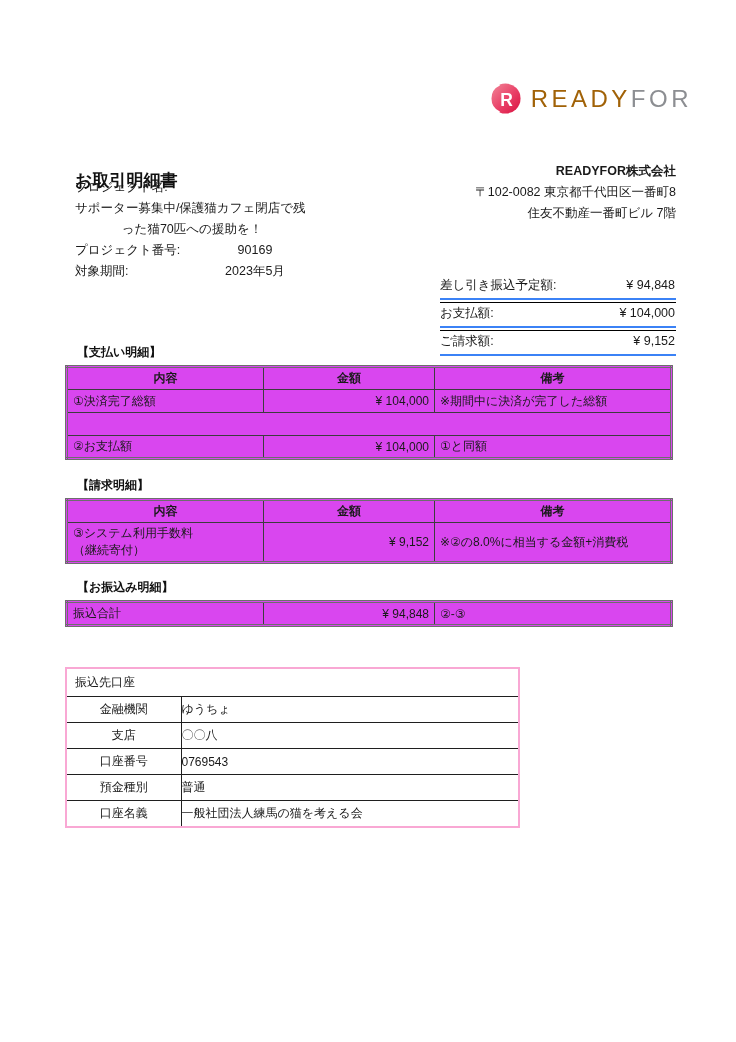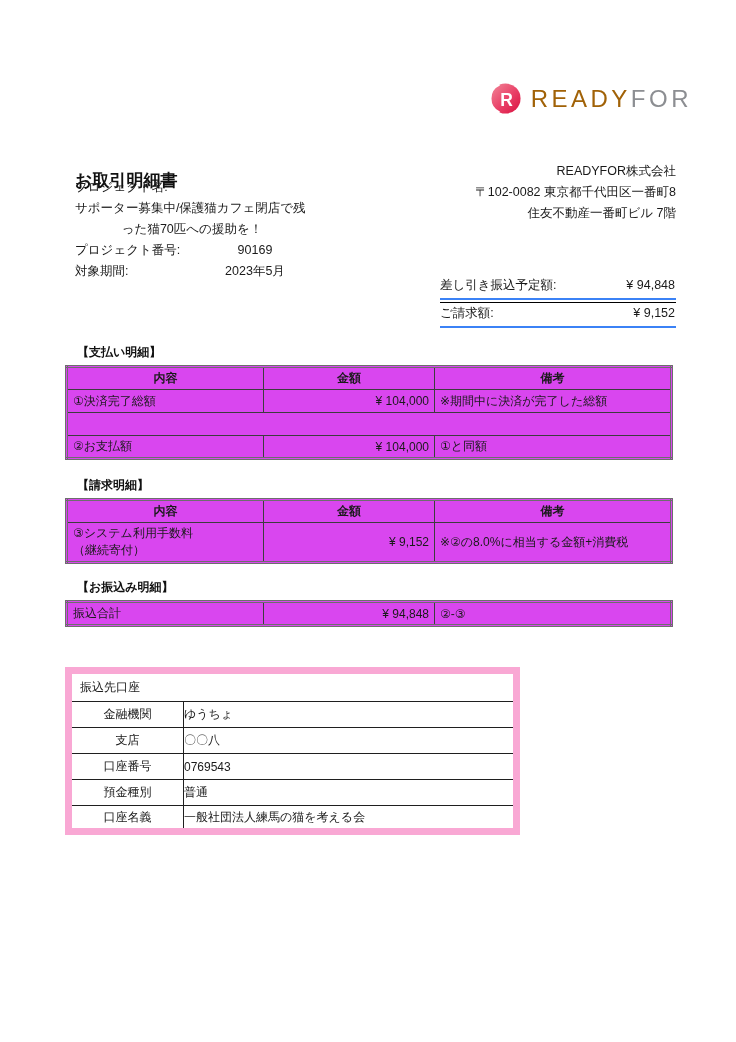--- a/index.html
+++ b/index.html
@@ -22,21 +22,21 @@
 
   
   .project-block { position:absolute; top:177px; left:75px; width:234px; font-size:12.5px; line-height:21px; }
   .pname-line2 { text-align:center; }
   .proj-row { display:flex; }
   .proj-label { width:130px; }
   .proj-value { width:100px; text-align:center; }
 
   
   .company-block { position:absolute; top:161px; right:60px; text-align:right; font-size:12.5px; line-height:21px; }
-  .company-name { font-weight:normal; }
+  .company-name { font-weight:bold; }
 
   
   .summary { position:absolute; top:275px; left:440px; width:236px; font-size:12.5px; }
   .summary-row { display:flex; justify-content:space-between; align-items:baseline;
                  border-bottom:2px solid #3b82f6; padding:2px 1px 4px 0; }
   .summary-row + .summary-row { border-top:1px solid #000; margin-top:2px; }
   .summary-value { text-align:right; }
 
   
   .sections { position:absolute; top:344px; left:65px; width:605px; }
@@ -51,21 +51,21 @@
   table.detail td { height:23px; }
   td.cell-content { text-align:left; }
   td.cell-amount { text-align:right; }
   td.cell-note { text-align:left; }
   td.empty-cell { height:12px; padding:0; }
   td.tall { height:40px; }
   .content-2line { line-height:17px; }
 
   
   table.bank { border-collapse:collapse; width:455px; margin-top:40px;
-               border:7px solid #f9a8d4; background:#fff; }
+               border:2px solid #f9a8d4; background:#fff; }
   table.bank td { border:1px solid #1f1f1f; font-size:12px; }
   td.bank-heading { text-align:left; padding:5px 8px; height:25px; }
   td.bank-label { width:115px; text-align:center; height:26px; }
   td.bank-value { text-align:left; height:26px; }
 </style>
 </head>
 <body>
 
 <div class="page">
 
@@ -106,20 +106,24 @@
     <div>〒102-0082 東京都千代田区一番町8</div>
     <div>住友不動産一番町ビル 7階</div>
   </div>
 
   <div class="summary">
     <div class="summary-row">
       <span class="summary-label">差し引き振込予定額:</span>
       <span class="summary-value">¥ 94,848</span>
     </div>
     <div class="summary-row">
+      <span class="summary-label">お支払額:</span>
+      <span class="summary-value">¥ 104,000</span>
+    </div>
+    <div class="summary-row">
       <span class="summary-label">ご請求額:</span>
       <span class="summary-value">¥ 9,152</span>
     </div>
   </div>
 
   <div class="sections">
 
     <div class="section-heading">【支払い明細】</div>
     <table class="detail">
       <colgroup>

